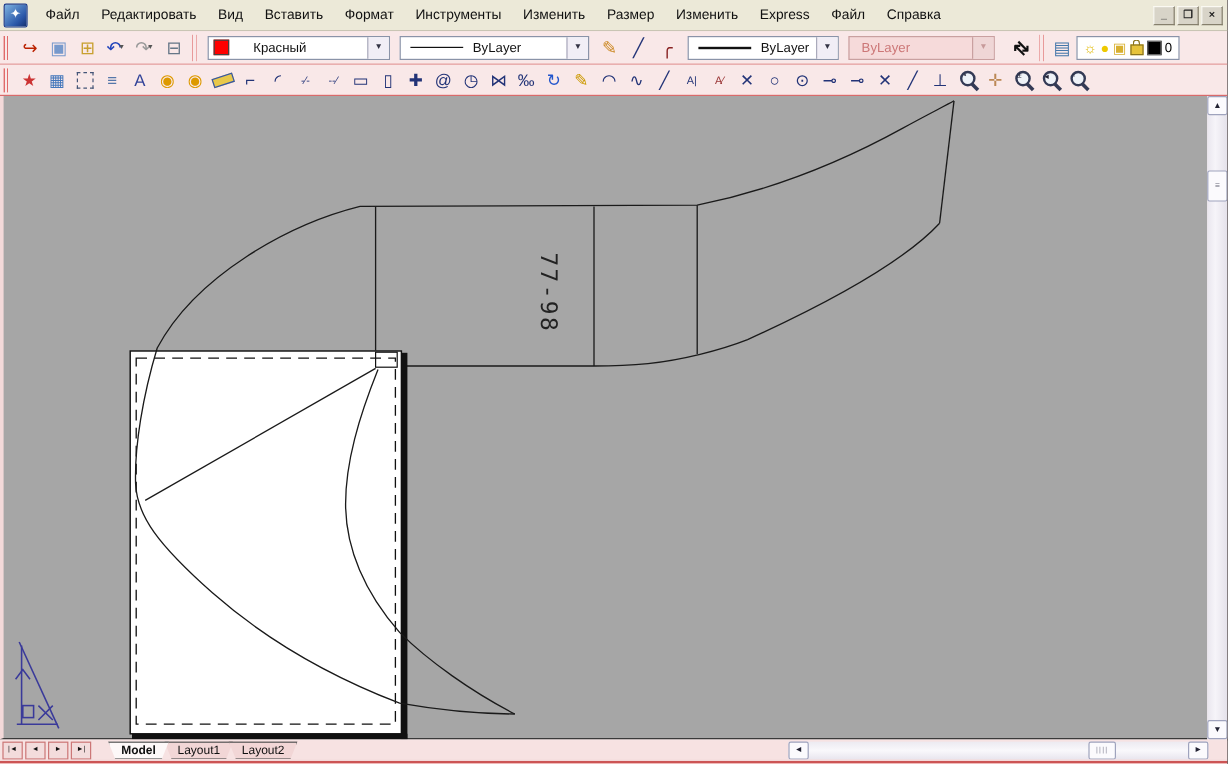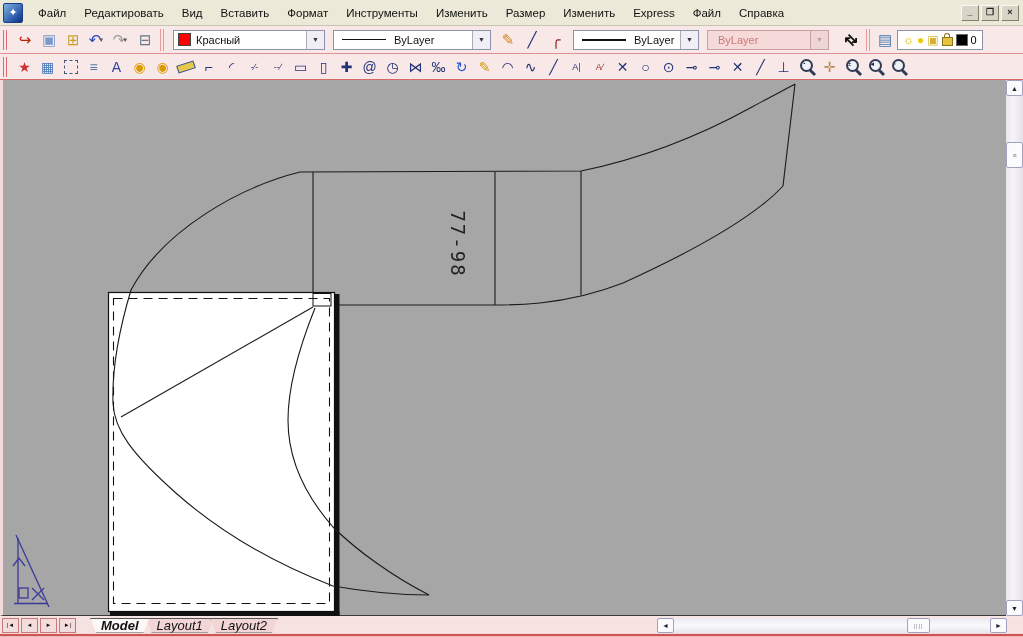--- a/index.html
+++ b/index.html
@@ -73,23 +73,23 @@
   .hbtn{position:absolute;top:0;width:17px;height:15px;background:#fbfafd;border:1px solid #9fa3bd;
         border-radius:2px;box-sizing:border-box;font-size:7px;color:#223;display:flex;align-items:center;justify-content:center;}
   .hthumb{position:absolute;left:250px;top:0;width:23px;height:15px;background:#fbfafd;border:1px solid #9fa3bd;
           border-radius:2px;box-sizing:border-box;font-size:6px;color:#889;display:flex;align-items:center;justify-content:center;letter-spacing:1px;}
 
   
   .bottombar{position:absolute;left:0;top:617px;width:1023px;height:16px;background:#f7e2e2;display:flex;align-items:center;}
   .navbtn{width:15px;height:13px;margin-left:2px;background:#f3dcdc;border:1px solid #cc7777;
           font-size:6px;line-height:12px;text-align:center;color:#111;flex:0 0 auto;}
   .tabs{display:flex;margin-left:18px;height:15px;}
-  .tab{padding:0 10px;font-size:13px;line-height:14px;color:#111;background:#f2d6d6;
+  .tab{padding:0 10px;font-size:10px;line-height:14px;color:#111;background:#f2d6d6;
        border:1px solid #555;margin-left:-4px;
-       clip-path:polygon(0 0,100% 0,calc(100% - 6px) 100%,6px 100%);font-style:italic;}
+       clip-path:polygon(0 0,100% 0,calc(100% - 6px) 100%,6px 100%);}
   .tab.active{background:#fdf8f8;font-weight:bold;z-index:2;}
   .redline{position:absolute;left:0;top:633px;width:1023px;height:4px;
            background:linear-gradient(#f3d9d9 0 1px,#cc5555 1px 3px,#f0baba 3px);}
 </style>
 </head>
 <body>
 
 <div class="app">
 
   <div class="menubar">
@@ -133,21 +133,21 @@
         </div>
         <div class="ticon">
           <span style="color: rgb(154, 154, 154);">↷</span>
           <span class="caret">▼</span>
         </div>
         <div class="ticon">
           <span style="color: rgb(102, 119, 136);">⊟</span>
         </div>
       </div>
     <div class="sep"></div>
-    <div class="combo" style="width:152px;margin-left:6px;">
+    <div class="combo" style="width:152px;margin-left:6px;gap:15px;">
       <span class="sw" style="background: rgb(255, 0, 0);"></span>
       <span class="cval">Красный</span>
       <span class="drop">▼</span>
     </div>
     <div class="combo" style="width:158px;margin-left:8px;">
       <span class="ltline"></span>
       <span class="cval">ByLayer</span>
       <span class="drop">▼</span>
     </div>
     <div id="propicons" style="display:flex;align-items:center;margin-left:5px;">

